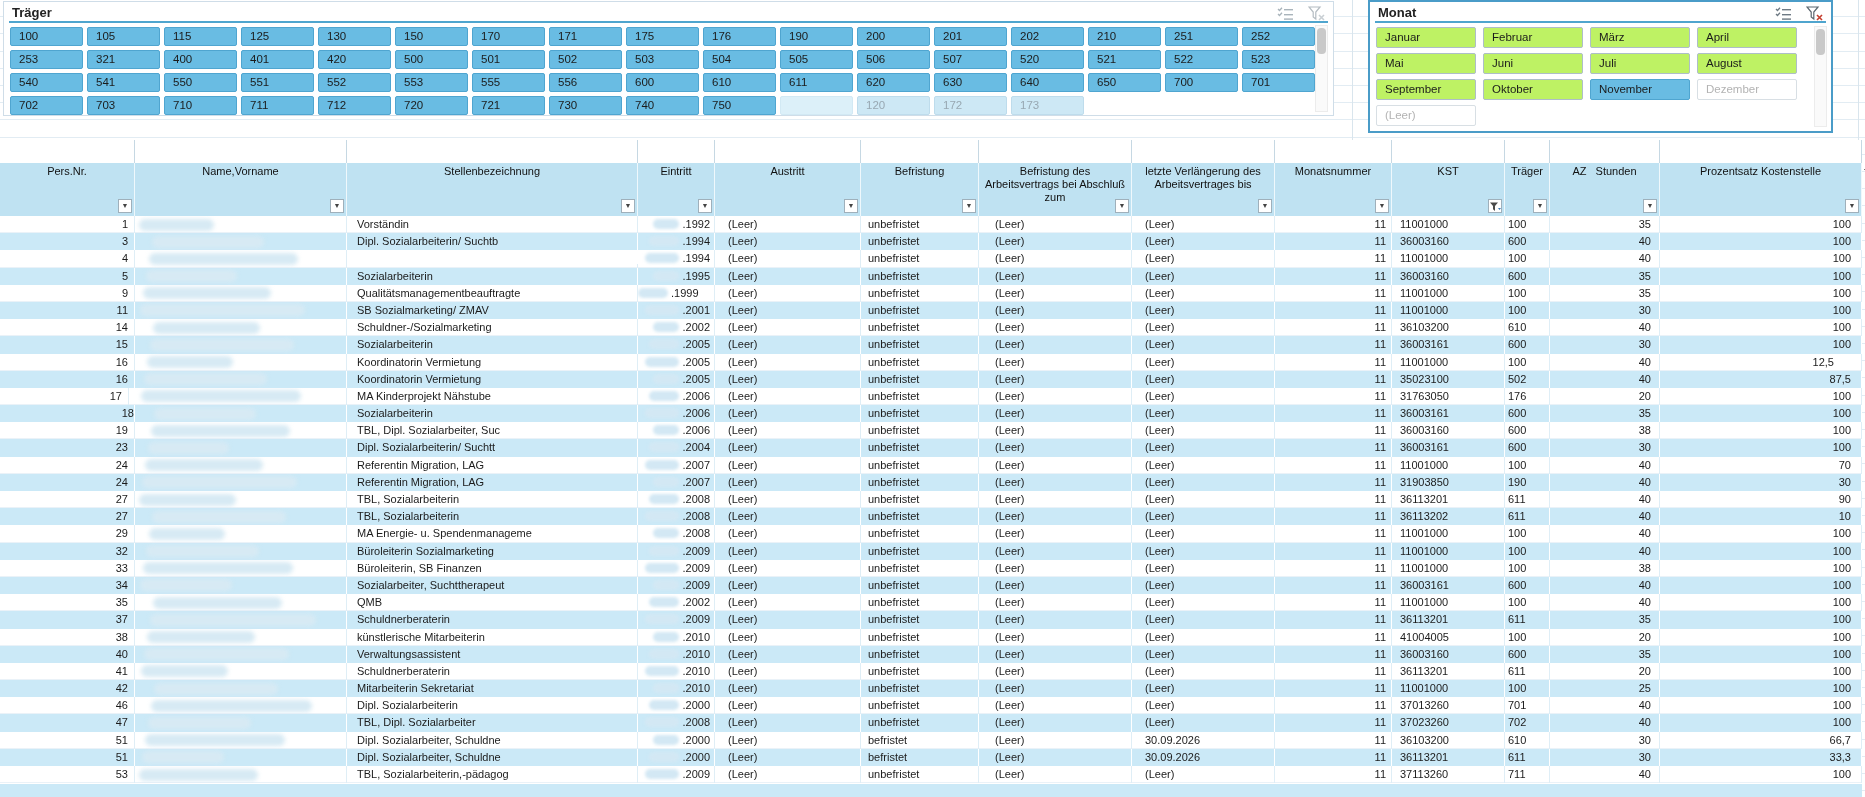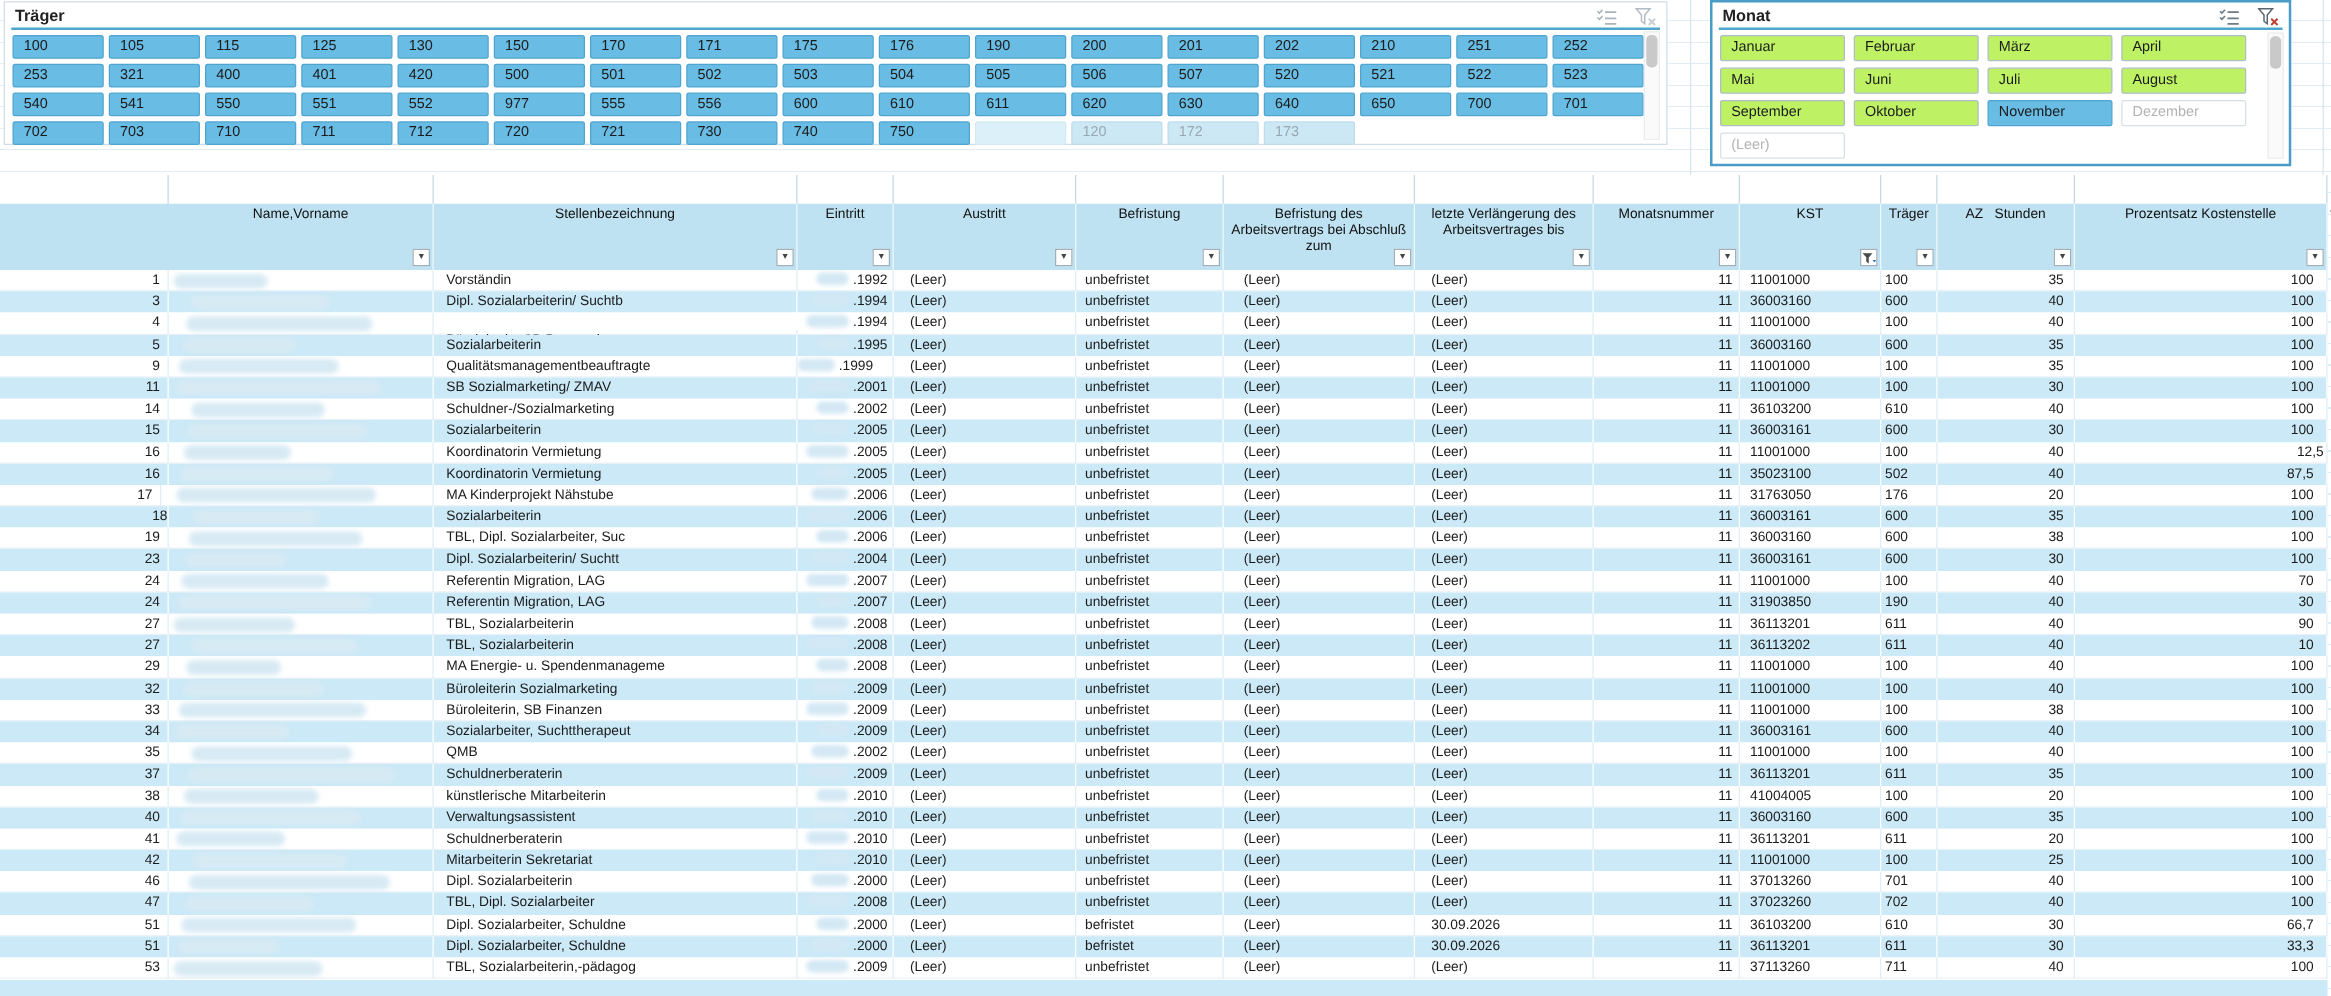--- a/index.html
+++ b/index.html
@@ -113,21 +113,21 @@
       <div class="sbtn selected">507</div>
       <div class="sbtn selected">520</div>
       <div class="sbtn selected">521</div>
       <div class="sbtn selected">522</div>
       <div class="sbtn selected">523</div>
       <div class="sbtn selected">540</div>
       <div class="sbtn selected">541</div>
       <div class="sbtn selected">550</div>
       <div class="sbtn selected">551</div>
       <div class="sbtn selected">552</div>
-      <div class="sbtn selected">977</div>
+      <div class="sbtn selected">553</div>
       <div class="sbtn selected">555</div>
       <div class="sbtn selected">556</div>
       <div class="sbtn selected">600</div>
       <div class="sbtn selected">610</div>
       <div class="sbtn selected">611</div>
       <div class="sbtn selected">620</div>
       <div class="sbtn selected">630</div>
       <div class="sbtn selected">640</div>
       <div class="sbtn selected">650</div>
       <div class="sbtn selected">700</div>
@@ -203,20 +203,24 @@
     <div class="strip-cell" style="left: 861px; width: 118px;"></div>
     <div class="strip-cell" style="left: 979px; width: 153px;"></div>
     <div class="strip-cell" style="left: 1132px; width: 143px;"></div>
     <div class="strip-cell" style="left: 1275px; width: 117px;"></div>
     <div class="strip-cell" style="left: 1392px; width: 113px;"></div>
     <div class="strip-cell" style="left: 1505px; width: 45px;"></div>
     <div class="strip-cell" style="left: 1550px; width: 110px;"></div>
     <div class="strip-cell" style="left: 1660px; width: 202px;"></div>
   </div>
 <div id="table-header">
+    <div class="hcell" style="left: 0px; width: 135px;">
+      <div class="hlabel">Pers.Nr.</div>
+      <div class="fbtn">▼</div>
+    </div>
     <div class="hcell" style="left: 135px; width: 212px;">
       <div class="hlabel">Name,Vorname</div>
       <div class="fbtn">▼</div>
     </div>
     <div class="hcell" style="left: 347px; width: 291px;">
       <div class="hlabel">Stellenbezeichnung</div>
       <div class="fbtn">▼</div>
     </div>
     <div class="hcell" style="left: 638px; width: 77px;">
       <div class="hlabel">Eintritt</div>
@@ -407,21 +411,21 @@
       <div class="tcell" style="left: 347px; width: 291px; text-align: left; padding-left: 10px;">Koordinatorin Vermietung</div>
       <div class="tcell" style="left: 638px; width: 77px; text-align: right; padding-right: 4px;"><span class="eblob" style="width: 34px;"></span><span>.2005</span></div>
       <div class="tcell" style="left: 715px; width: 146px; text-align: left; padding-left: 13px;">(Leer)</div>
       <div class="tcell" style="left: 861px; width: 118px; text-align: left; padding-left: 7px;">unbefristet</div>
       <div class="tcell" style="left: 979px; width: 153px; text-align: left; padding-left: 16px;">(Leer)</div>
       <div class="tcell" style="left: 1132px; width: 143px; text-align: left; padding-left: 13px;">(Leer)</div>
       <div class="tcell" style="left: 1275px; width: 117px; text-align: right; padding-right: 5px;">11</div>
       <div class="tcell" style="left: 1392px; width: 113px; text-align: left; padding-left: 8px;">11001000</div>
       <div class="tcell" style="left: 1505px; width: 45px; text-align: left; padding-left: 3px;">100</div>
       <div class="tcell" style="left: 1550px; width: 110px; text-align: right; padding-right: 8px;">40</div>
-      <div class="tcell" style="left: 1660px; width: 202px; text-align: right; padding-right: 2px;">12,5</div>
+      <div class="tcell" style="left: 1660px; width: 202px; text-align: right; padding-right: 27px;">12,5</div>
     </div>
     <div class="trow alt">
       <div class="tcell" style="left: 0px; width: 135px; text-align: right; padding-right: 6px;">16</div>
       <div class="tcell" style="left: 135px; width: 212px;">
         <div class="nblob" style="left: 9px; width: 123px;"></div>
       </div>
       <div class="tcell" style="left: 347px; width: 291px; text-align: left; padding-left: 10px;">Koordinatorin Vermietung</div>
       <div class="tcell" style="left: 638px; width: 77px; text-align: right; padding-right: 4px;"><span class="eblob" style="width: 26px;"></span><span>.2005</span></div>
       <div class="tcell" style="left: 715px; width: 146px; text-align: left; padding-left: 13px;">(Leer)</div>
       <div class="tcell" style="left: 861px; width: 118px; text-align: left; padding-left: 7px;">unbefristet</div>

